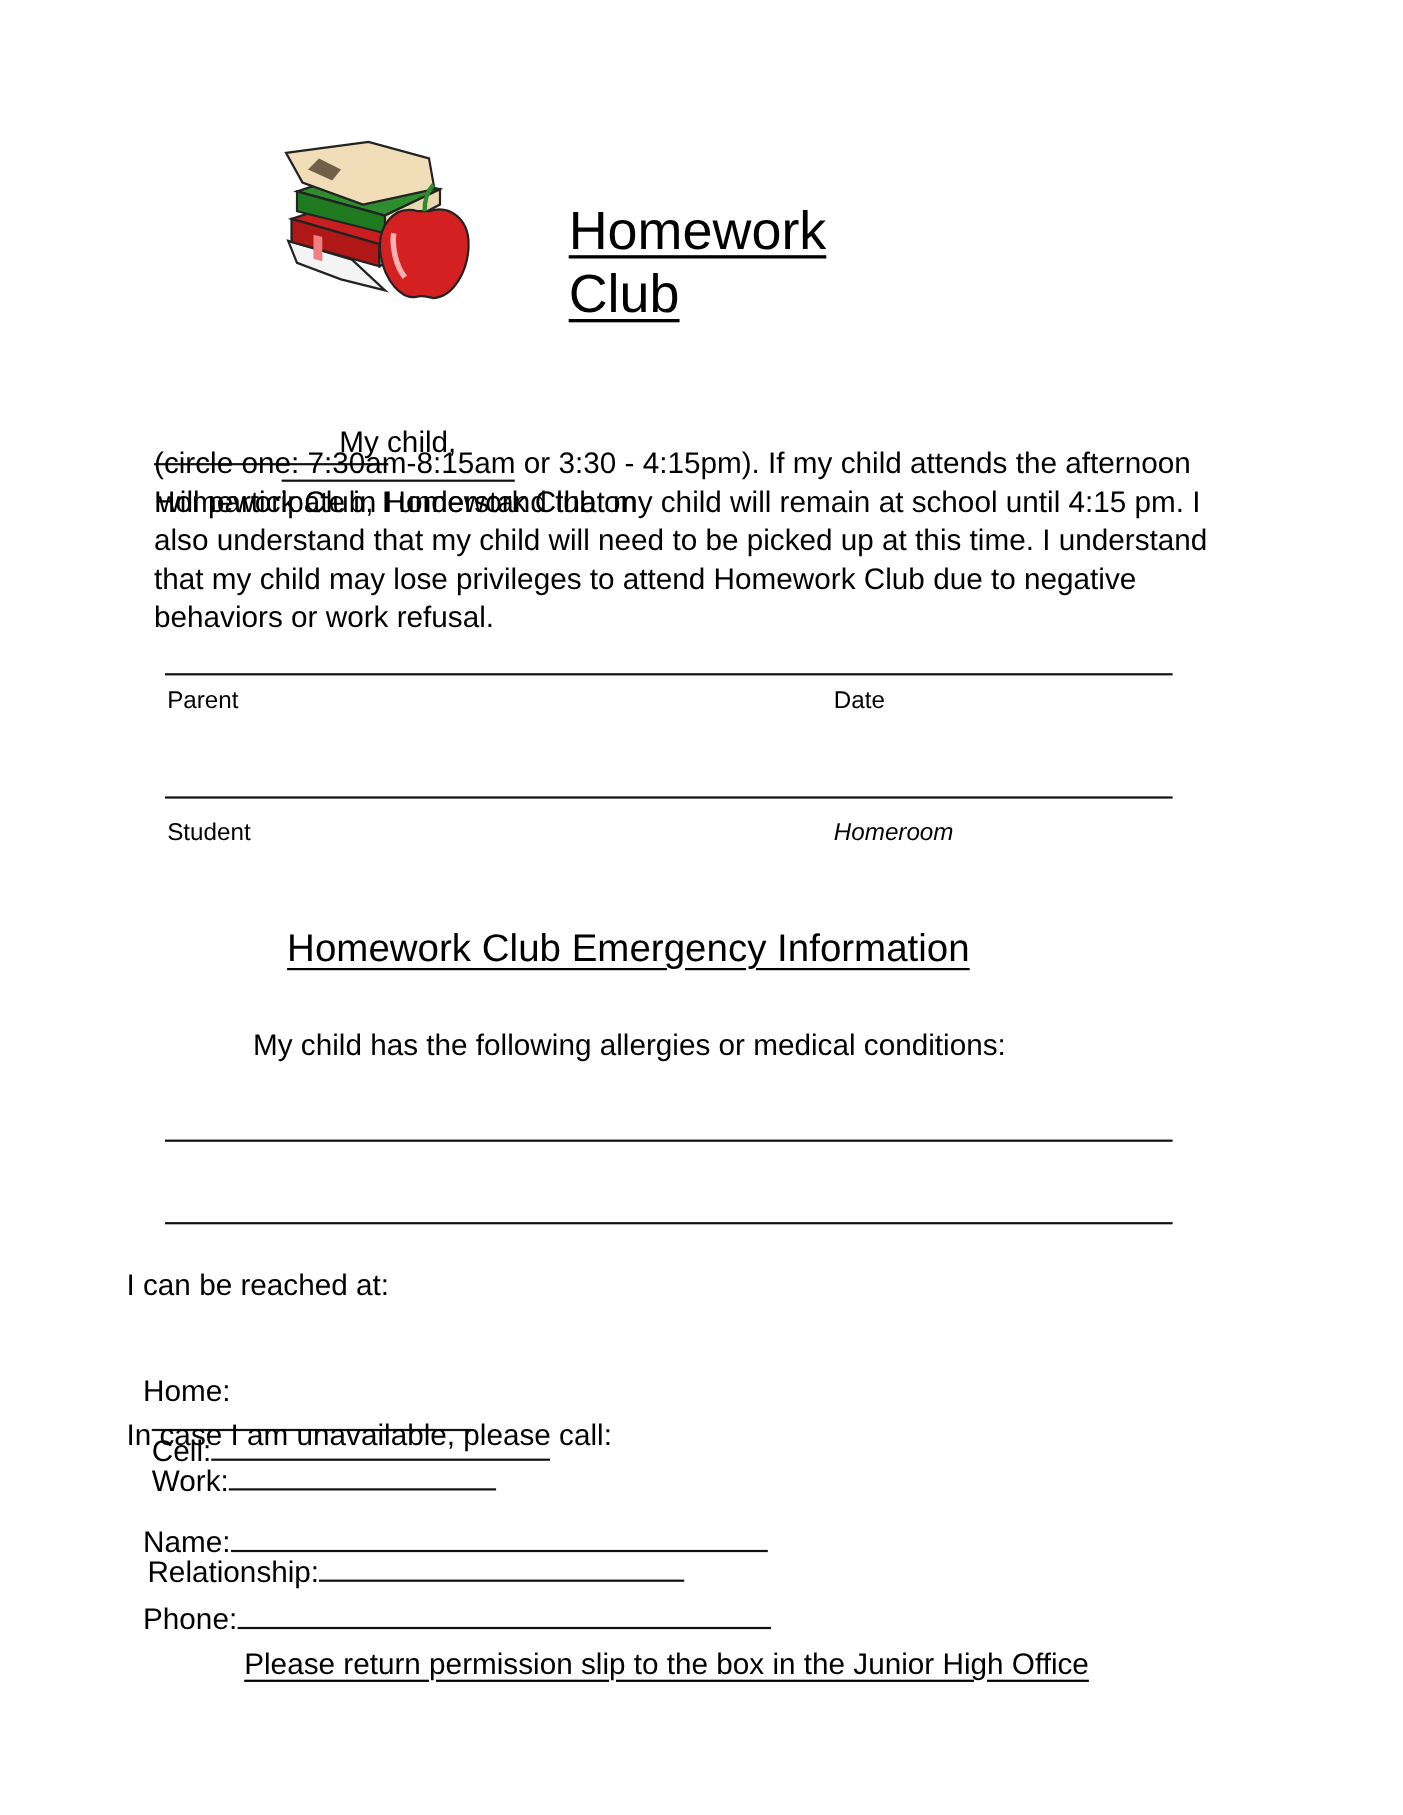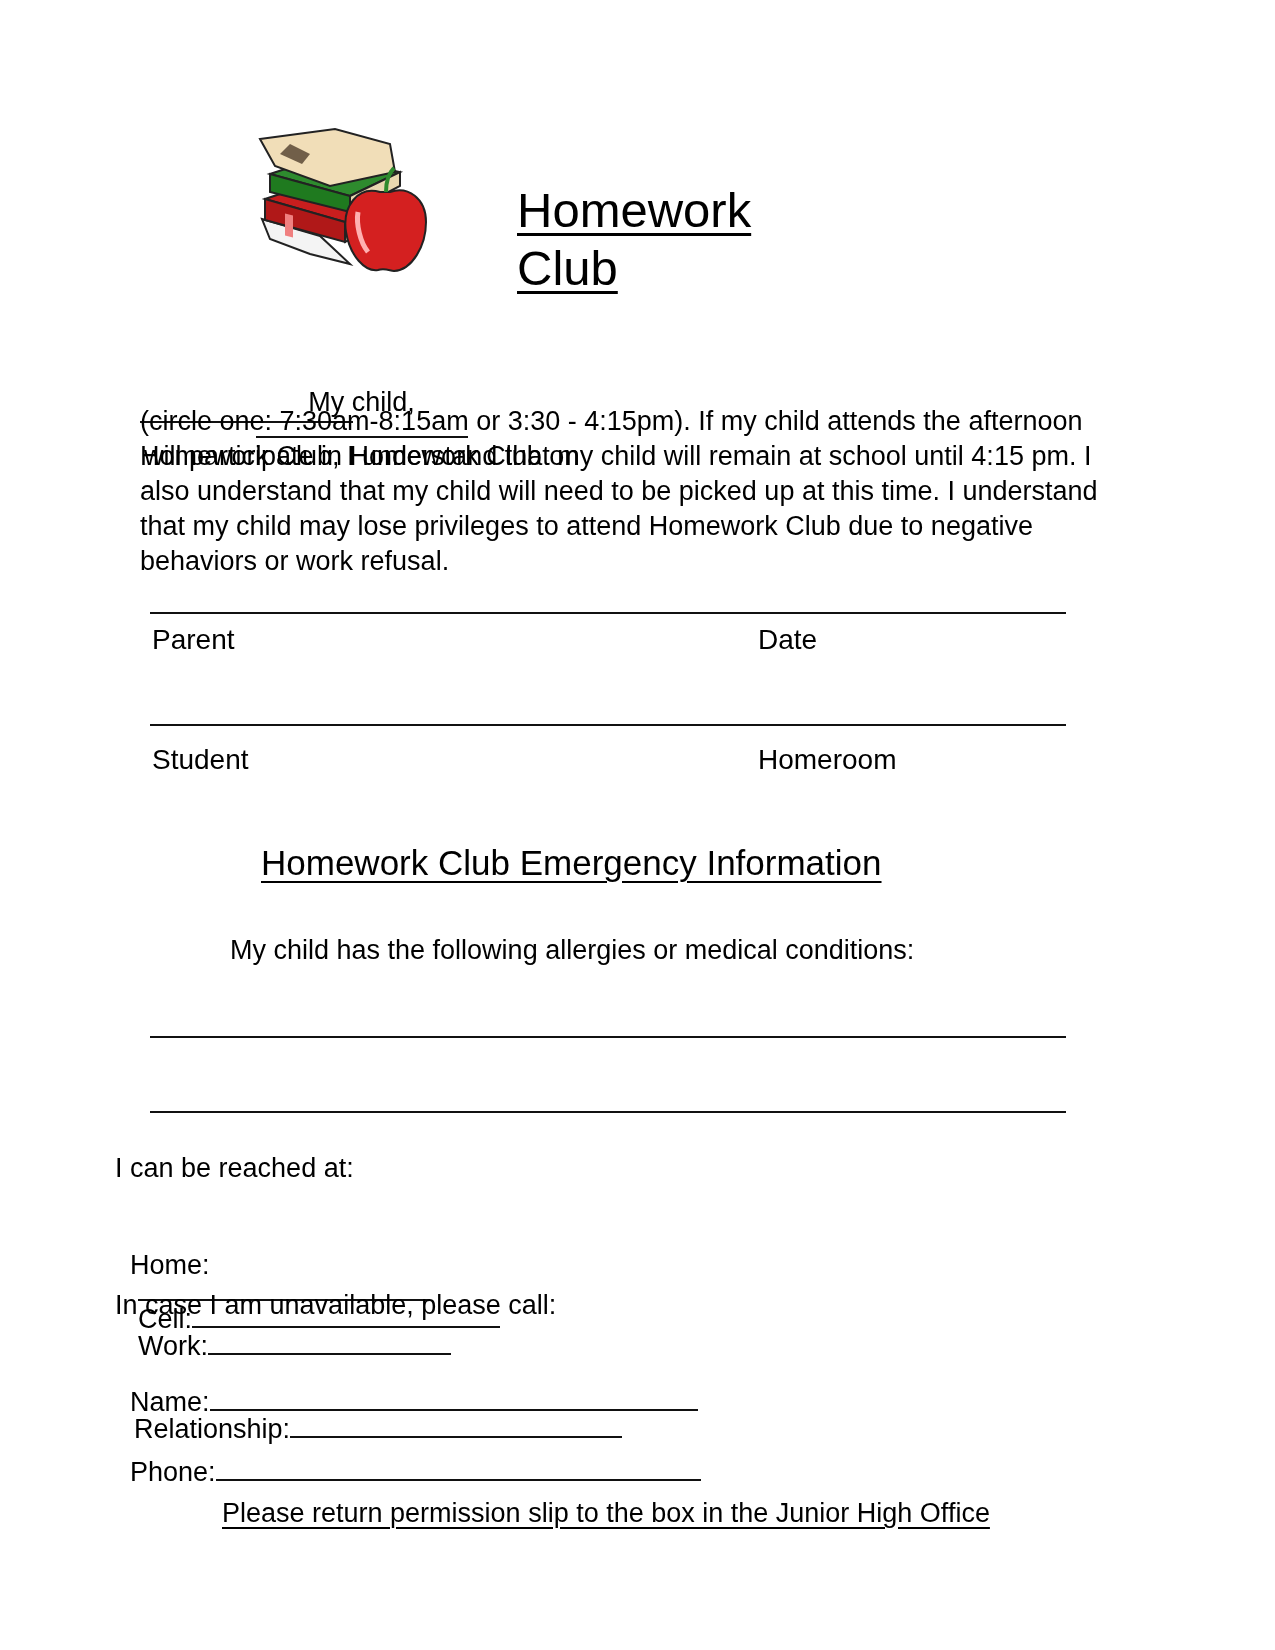--- a/index.html
+++ b/index.html
@@ -5,21 +5,21 @@
     html, body { margin: 0; padding: 0; background: #ffffff; }
     body {
       width: 1275px; height: 1650px; position: relative; overflow: hidden;
       font-family: "Liberation Sans", sans-serif; color: #000;
     }
     .abs { position: absolute; white-space: pre; line-height: 1; }
     .logo { position: absolute; left: 250px; top: 124px; width: 200px; height: 152px; }
     .title { font-size: 49px; text-decoration: underline; text-decoration-thickness: 3px; text-underline-offset: 6px; }
     .body-text { font-size: 27px; }
     .para { position: absolute; left: 140px; top: 404px; width: 960px; font-size: 27px; line-height: 35px; white-space: normal; }
-    .small { font-size: 28px; }
+    .small { font-size: 22px; }
     .rule { position: absolute; height: 0; border-top: 2.5px solid #111; }
     .h2 { font-size: 35px; text-decoration: underline; text-decoration-thickness: 2px; text-underline-offset: 6px; }
     .footer { font-size: 27px; text-decoration: underline; text-decoration-thickness: 2px; text-underline-offset: 5px; }
     .blank { display: inline-block; border-bottom: 2px solid #111; height: 0; vertical-align: baseline; }
   </style>
 </head>
 <body>
 
 <div class="logo">
   <svg width="200" height="152" viewBox="0 0 200 152">
@@ -55,21 +55,21 @@
 <div class="rule" style="left:140px; top:421px; width:213px; border-top-width:2px;"></div>
 
 <div class="para">(circle one: 7:30am-8:15am or 3:30 - 4:15pm).  If my child attends the afternoon Homework Club, I understand that my child will remain at school until 4:15 pm.  I also understand that my child will need to be picked up at this time.  I understand that my child may lose privileges to attend Homework Club due to negative behaviors or work refusal.</div>
 
 <div class="rule" style="left:150px; top:612px; width:916px;"></div>
 <div class="abs small" style="left:152px; top:626px;">Parent</div>
 <div class="abs small" style="left:758px; top:626px;">Date</div>
 
 <div class="rule" style="left:150px; top:724px; width:916px;"></div>
 <div class="abs small" style="left:152px; top:746px;">Student</div>
-<div class="abs small" style="left:758px; top:746px;">Homeroom</div>
+<div class="abs small" style="left:758px; top:746px;font-style:italic;">Homeroom</div>
 
 <div class="abs h2" style="left:261px; top:845px;">Homework Club Emergency Information</div>
 <div class="abs body-text" style="left:230px; top:937px;text-align:center;">My child has the following allergies or medical conditions:</div>
 <div class="rule" style="left:150px; top:1036px; width:916px;"></div>
 <div class="rule" style="left:150px; top:1111px; width:916px;"></div>
 
 <div class="abs body-text" style="left:115px; top:1155px;">I can be reached at:</div>
 
 <div class="abs body-text" style="left:115px; top:1225px;">
   <span>Home:</span>

